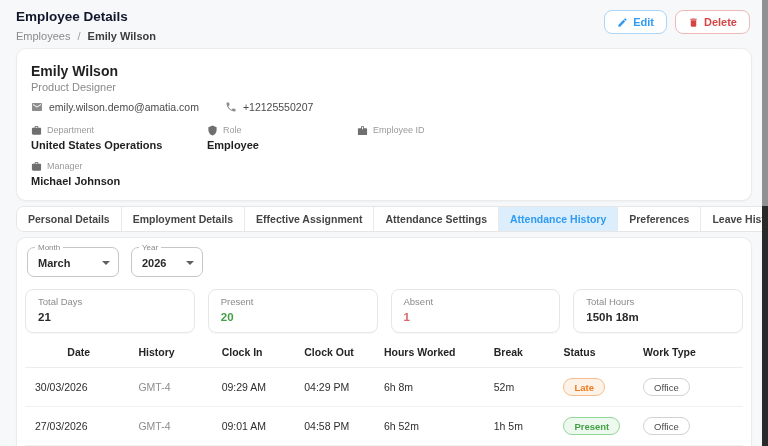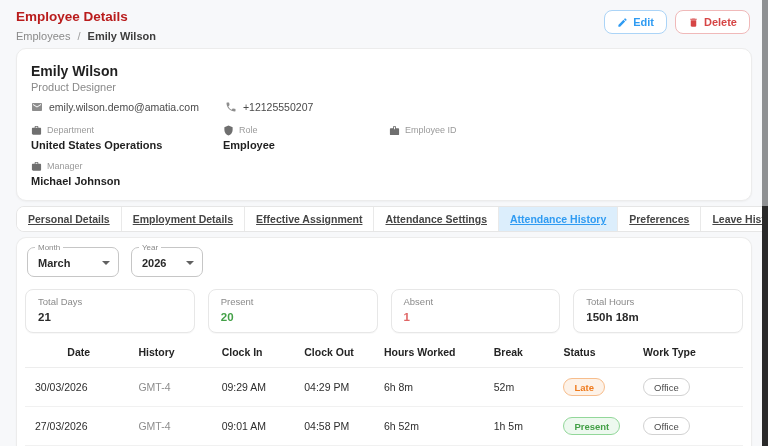--- a/index.html
+++ b/index.html
@@ -5,21 +5,21 @@
   * { margin:0; padding:0; box-sizing:border-box; }
   html,body { width:768px; height:446px; overflow:hidden; }
   body {
     font-family:"Liberation Sans", sans-serif;
     background:var(--page-bg,#f7f8fa);
     color:#212121;
     position:relative;
   }
   
   .topbar { display:flex; justify-content:space-between; align-items:flex-start; padding:8px 18px 6px 16px; }
-  .page-title { font-size:13.5px; font-weight:bold; color:#b91c1c; line-height:17px; }
+  .page-title { font-size:13.5px; font-weight:bold; color:#0f172a; line-height:17px; }
   .breadcrumb { font-size:11px; color:#8a8a8a; margin-top:5px; }
   .breadcrumb .crumb-root { color:#8a8a8a; cursor:pointer; }
   .breadcrumb .crumb-sep { margin:0 4px; color:#9e9e9e; }
   .breadcrumb .crumb-current { color:#3c3c3c; font-weight:bold; }
   .top-actions { display:flex; gap:8px; margin-top:2px; }
   .btn { display:inline-flex; align-items:center; gap:5px; font-size:11px; font-weight:bold;
          padding:5px 12px; border-radius:8px; background:#fff; cursor:pointer; line-height:12px; }
   .btn svg { width:11px; height:11px; }
   .btn-edit { color:var(--accent,#2f9bf2); border:1px solid #abd4f7; }
   .btn-edit svg { fill:var(--accent,#2f9bf2); }
@@ -34,30 +34,30 @@
             box-shadow:0 1px 4px rgba(0,0,0,0.25); display:flex; align-items:center; justify-content:center; overflow:hidden; }
   .avatar svg { width:44px; height:44px; fill:#fdfdfd; margin-top:6px; }
   .status-pill { margin-top:7px; font-size:9px; font-weight:bold; color:var(--green,#43a047);
                  border:1px solid #86d48e; background:#f2fbf3; border-radius:9px; padding:2px 9px; }
   .profile-info { flex:1; padding-top:2px; }
   .emp-name { font-size:14px; font-weight:bold; color:#1f1f1f; line-height:16px; }
   .emp-job { font-size:11px; color:#8a8a8a; margin-top:2px; line-height:13px; }
   .contact-row { display:flex; gap:26px; margin-top:7px; align-items:center; }
   .contact-item { display:flex; align-items:center; gap:6px; font-size:10.5px; color:#4a4a4a; }
   .contact-item svg { width:12px; height:12px; fill:#8d8d8d; }
-  .fields-grid { display:grid; grid-template-columns:176px 150px 162px 1fr; margin-top:12px;gap:16px; }
+  .fields-grid { display:grid; grid-template-columns:176px 150px 162px 1fr; margin-top:12px; }
   .manager-row { margin-top:9px; }
   .field .field-label { display:flex; align-items:center; gap:5px; font-size:9px; color:#9a9a9a; line-height:11px; }
   .field .field-label svg { width:11px; height:11px; fill:#6f6f6f; }
   .field .field-value { font-size:11px; font-weight:bold; color:#1f1f1f; margin-top:3px; line-height:13px; }
   
   .tabs-wrap { margin:5px 16px 0; }
   .tabs { display:inline-flex; background:#fff; border:1px solid #e6e6e6; border-radius:8px; overflow:hidden; }
   .tab { font-size:10.5px; font-weight:bold; color:#454545; padding:6px 11px; cursor:pointer;
-         border-left:1px solid #e9e9e9; white-space:nowrap; background:#fff;text-decoration:underline; }
+         border-left:1px solid #e9e9e9; white-space:nowrap; background:#fff; }
   .tab:first-child { border-left:none; }
   .tab.active { background:#dceefc; color:var(--accent,#2f9bf2); }
   
   .content-card { margin:5px 16px 0; background:#fff; border:1px solid #ececec; border-bottom:none;
                   border-radius:10px 10px 0 0; padding:9px 8px 30px; box-shadow:0 1px 2px rgba(0,0,0,0.04); }
   .filters { display:flex; gap:12px; padding-left:2px; }
   .select { position:relative; border:1px solid #c6c6c6; border-radius:7px; background:#fff;
             padding:7px 8px 5px 10px; display:flex; align-items:center; justify-content:space-between;
             cursor:pointer; height:30px; }
   .select-month { width:92px; } .select-year { width:72px; }

